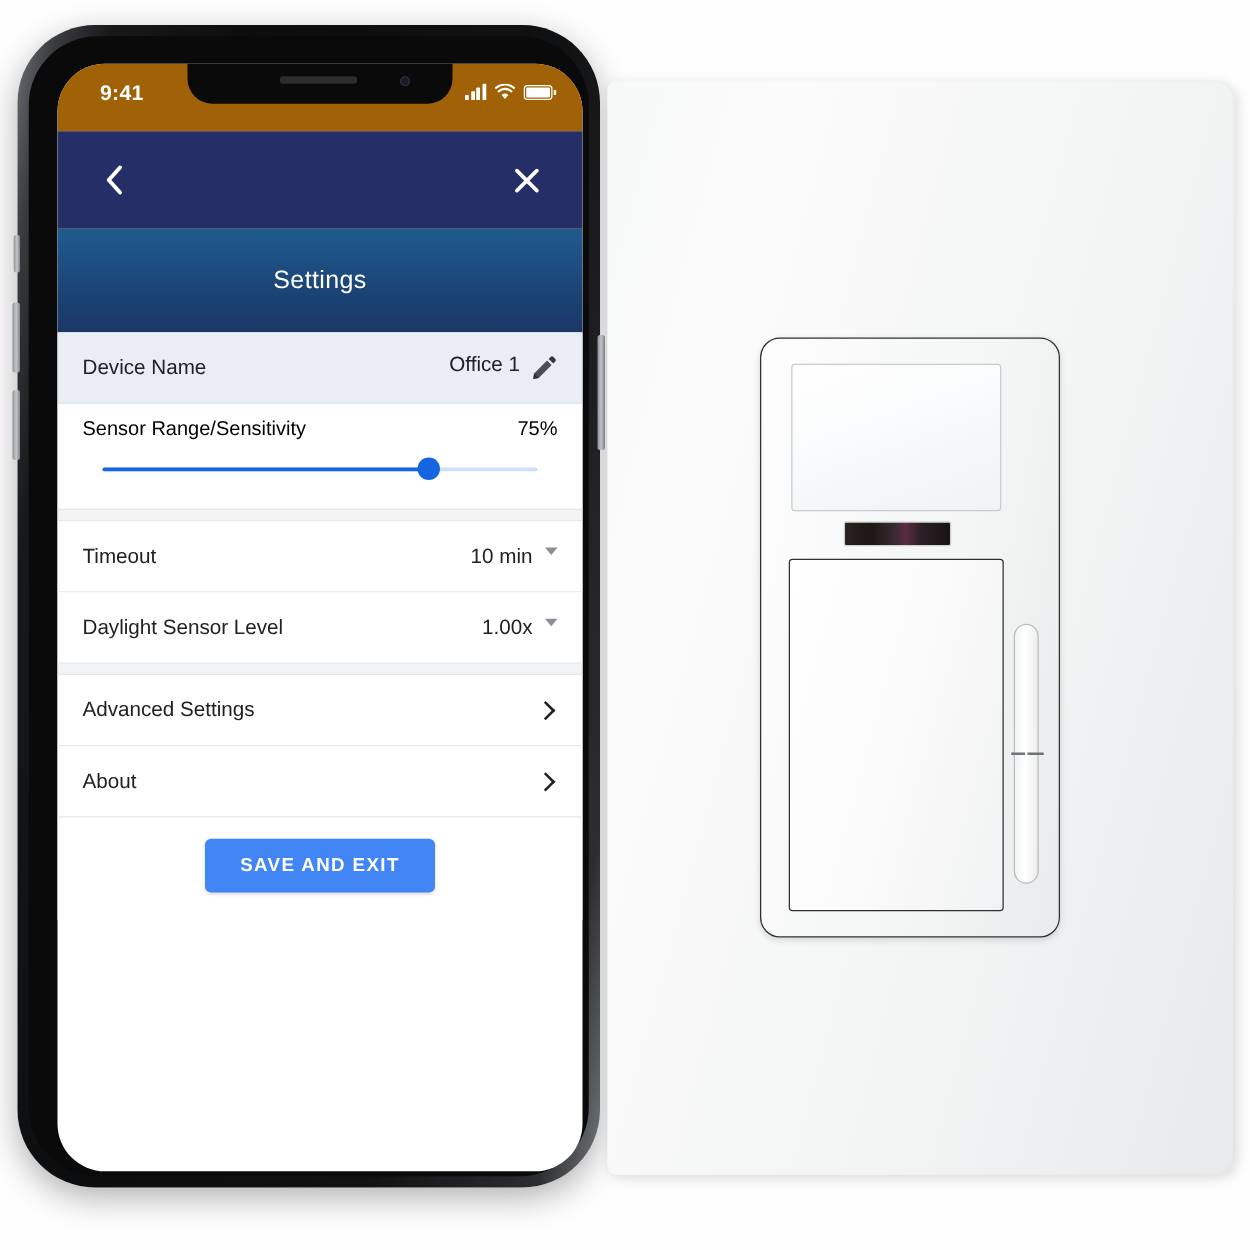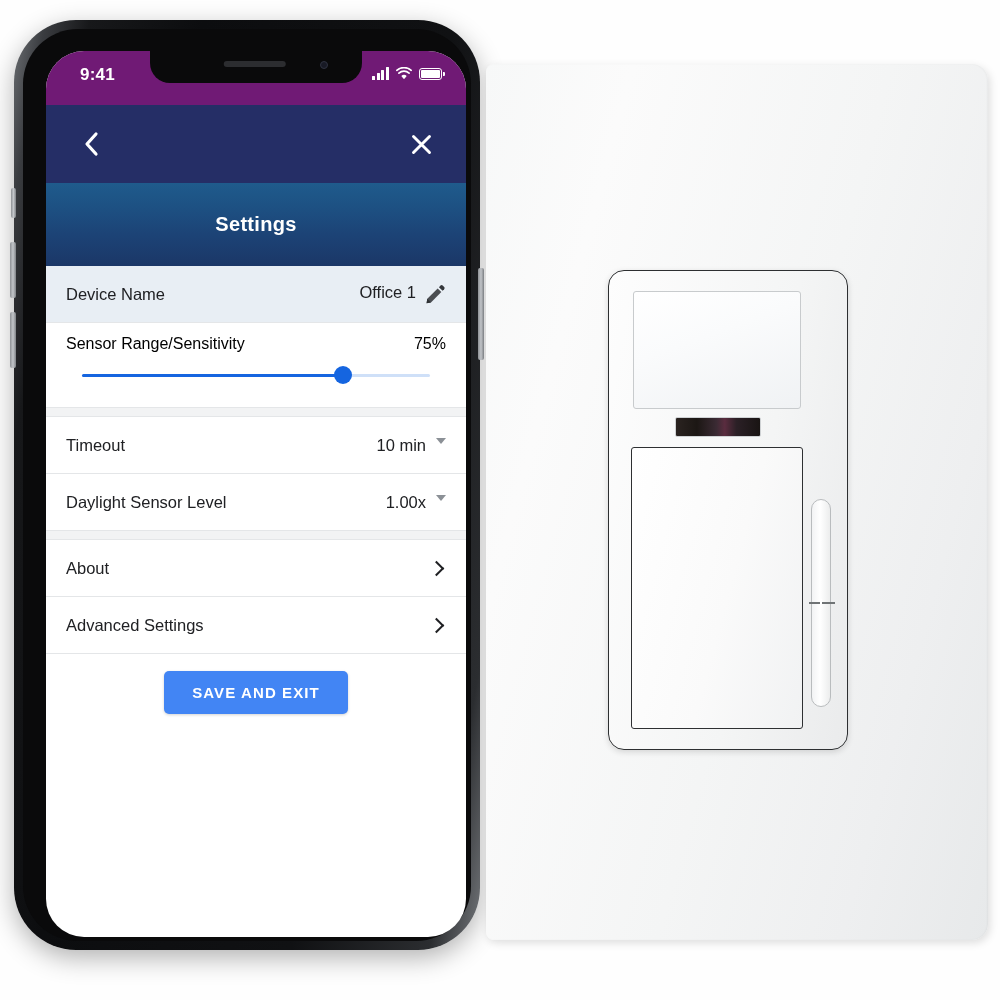--- a/index.html
+++ b/index.html
@@ -38,21 +38,21 @@
     border-radius: 2px;
   }
   #btn-silence { left: -3px; top: 168px; width: 5px; height: 30px; }
   #btn-vol-up  { left: -4px; top: 222px; width: 6px; height: 56px; }
   #btn-vol-dn  { left: -4px; top: 292px; width: 6px; height: 56px; }
   #btn-power   { right: -4px; top: 248px; width: 6px; height: 92px; }
 
   
   #status-bar {
     position: relative; height: 54px; width: 100%;
-    background: #701a75;
+    background: #a16207;
   }
   #notch {
     position: absolute; left: 50%; transform: translateX(-50%); top: -2px;
     width: 212px; height: 34px;
     background: #0a0a0b;
     border-bottom-left-radius: 20px; border-bottom-right-radius: 20px;
   }
   #notch-speaker {
     position: absolute; left: 50%; transform: translateX(-52%); top: 12px;
     width: 62px; height: 6px; border-radius: 3px; background: #2c2d30;
@@ -101,21 +101,21 @@
     cursor: pointer;
   }
 
   
   #title-band {
     height: 83px;
     background: linear-gradient(180deg,#1f5b8c 0%,#1d5183 28%,#1c4376 62%,#1b3767 100%);
     display: flex; align-items: center; justify-content: center;
   }
   #title-band h1 {
-    color: #ffffff; font-size: 20px; font-weight: bold; letter-spacing: 0.3px;
+    color: #ffffff; font-size: 20px; font-weight: normal; letter-spacing: 0.3px;
   }
 
   
   #settings-list { background: #ffffff; }
   .srow {
     position: relative;
     display: flex; align-items: center; justify-content: space-between;
     padding: 16px 20px;
     min-height: 57px;
     border-bottom: 1px solid #e4e6e8;
@@ -363,28 +363,28 @@
             <span class="right">
               <span class="value">1.00x</span>
               <span class="caret-down"></span>
             </span>
           </div>
 
 
           <div class="group-gap"></div>
 
           <div class="srow">
-            <span class="label">About</span>
+            <span class="label">Advanced Settings</span>
             <span class="right">
               <span class="chev-right"></span>
             </span>
           </div>
 
           <div class="srow">
-            <span class="label">Advanced Settings</span>
+            <span class="label">About</span>
             <span class="right">
               <span class="chev-right"></span>
             </span>
           </div>
 
           <div id="save-area">
             <button id="save-btn">SAVE AND EXIT</button>
           </div>
 
         </div>

